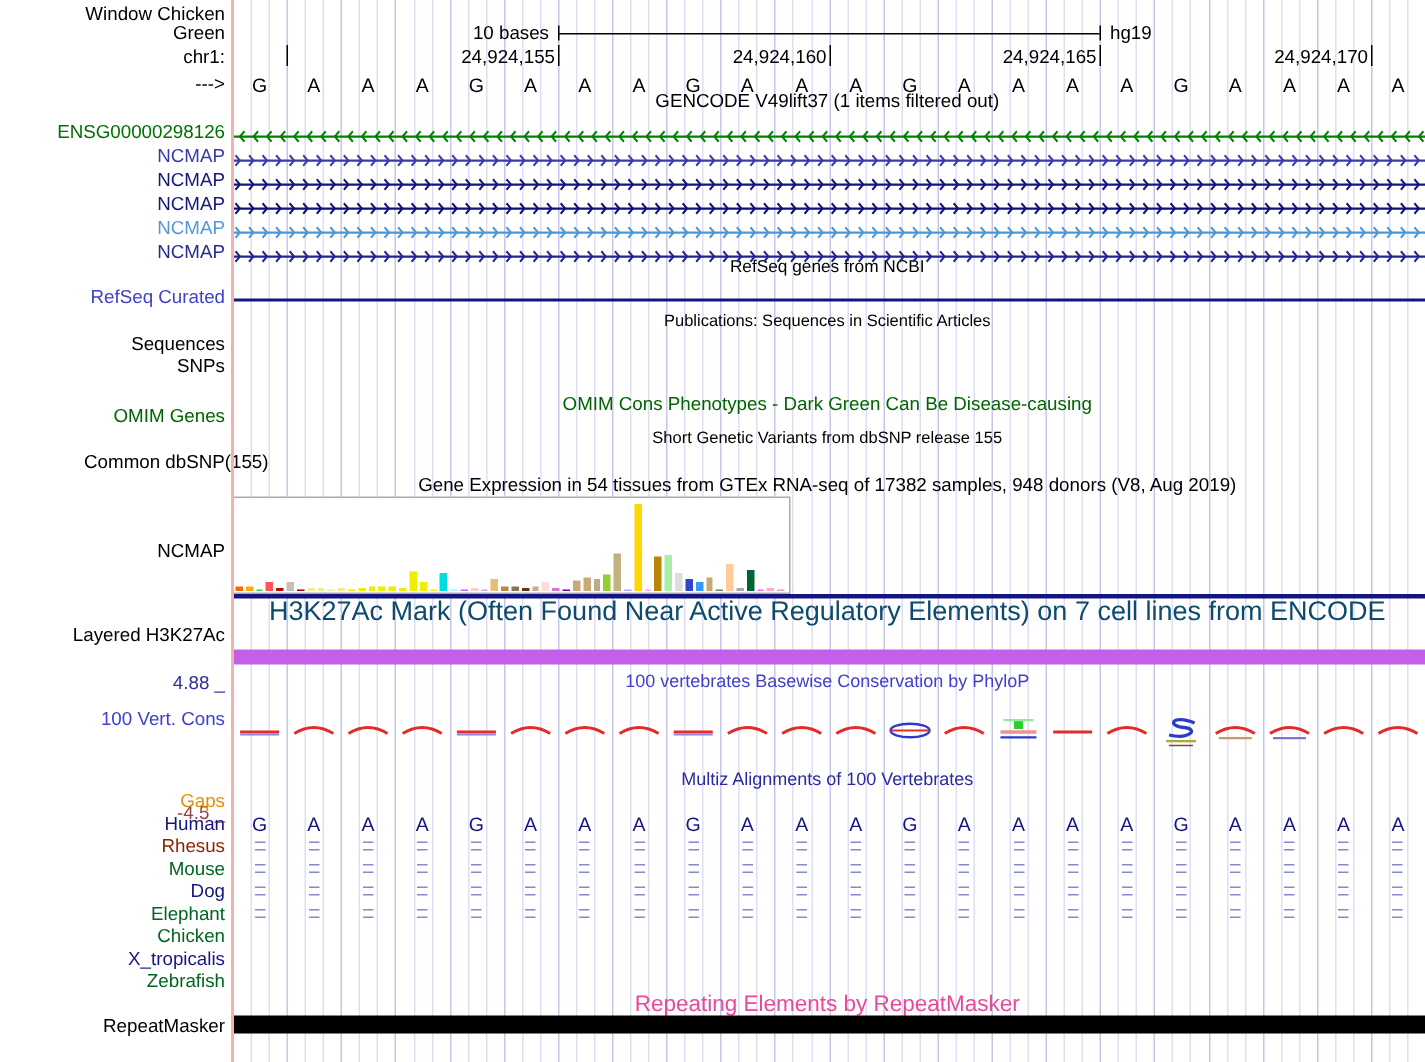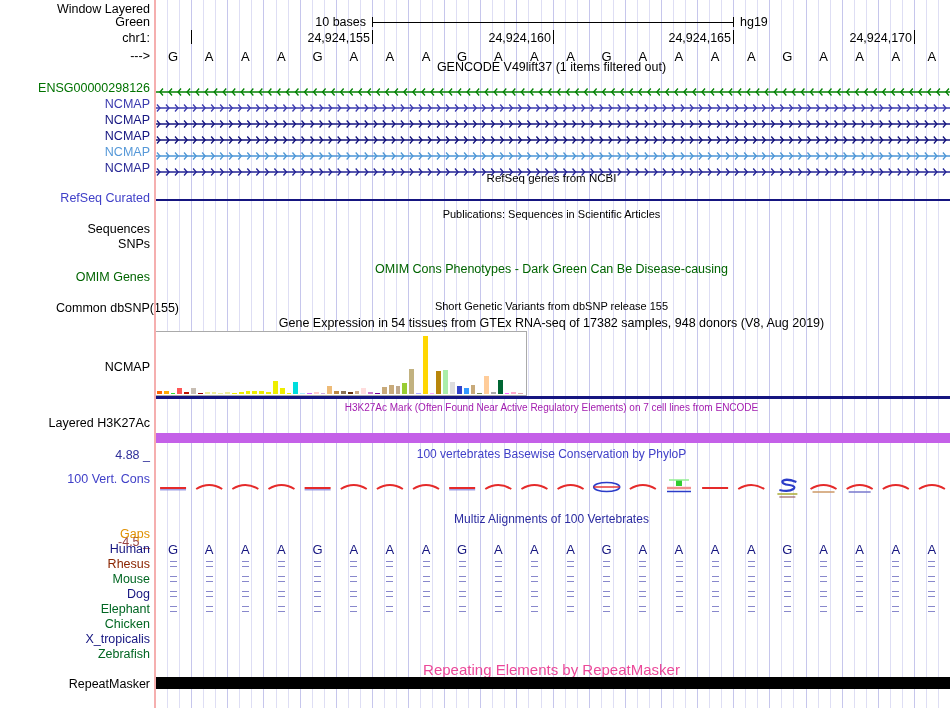--- a/index.html
+++ b/index.html
@@ -128,29 +128,29 @@
       <div class="base" style="left: 805.5px; top: 49.5px; width: 36.1px; color: rgb(0, 0, 0);">A</div>
       <div class="base" style="left: 841.6px; top: 49.5px; width: 36.1px; color: rgb(0, 0, 0);">A</div>
       <div class="base" style="left: 877.7px; top: 49.5px; width: 36.1px; color: rgb(0, 0, 0);">A</div>
       <div class="base" style="left: 913.9px; top: 49.5px; width: 36.1px; color: rgb(0, 0, 0);">A</div>
     </div>
   <div id="headings">
       <div class="hd" style="top: 61px; font-size: 12.5px; color: rgb(0, 0, 0);">GENCODE V49lift37 (1 items filtered out)</div>
       <div class="hd" style="top: 172px; font-size: 11.5px; color: rgb(0, 0, 0);">RefSeq genes from NCBI</div>
       <div class="hd" style="top: 208px; font-size: 11px; color: rgb(0, 0, 0);">Publications: Sequences in Scientific Articles</div>
       <div class="hd" style="top: 263px; font-size: 12.5px; color: rgb(0, 100, 0);">OMIM Cons Phenotypes - Dark Green Can Be Disease-causing</div>
-      <div class="hd" style="top: 300px; font-size: 11px; color: rgb(0, 0, 0);">Short Genetic Variants from dbSNP release 155</div>
+      <div class="hd" style="top: 286px; font-size: 11px; color: rgb(0, 0, 0);">Short Genetic Variants from dbSNP release 155</div>
       <div class="hd" style="top: 317px; font-size: 12.5px; color: rgb(0, 0, 0);">Gene Expression in 54 tissues from GTEx RNA-seq of 17382 samples, 948 donors (V8, Aug 2019)</div>
-      <div class="hd" style="top: 401px; font-size: 10px; color: #a21caf;">H3K27Ac Mark (Often Found Near Active Regulatory Elements) on 7 cell lines from ENCODE</div>
+      <div class="hd" style="top: 401px; font-size: 18px; color: #0c4a6e;">H3K27Ac Mark (Often Found Near Active Regulatory Elements) on 7 cell lines from ENCODE</div>
       <div class="hd" style="top: 448px; font-size: 12px; color: rgb(64, 64, 200);">100 vertebrates Basewise Conservation by PhyloP</div>
       <div class="hd" style="top: 513px; font-size: 12px; color: rgb(42, 42, 160);">Multiz Alignments of 100 Vertebrates</div>
       <div class="hd" style="top: 663px; font-size: 15px; color: #ec4899;">Repeating Elements by RepeatMasker</div>
     </div>
   <div id="labels">
-      <div class="lbl" style="top: 2.5px; color: rgb(0, 0, 0);">Window Layered</div>
+      <div class="lbl" style="top: 2.5px; color: rgb(0, 0, 0);">Window Chicken</div>
       <div class="lbl" style="top: 15.5px; color: rgb(0, 0, 0);">Green</div>
       <div class="lbl" style="top: 31.5px; color: rgb(0, 0, 0);">chr1:</div>
       <div class="lbl" style="top: 49.5px; color: rgb(0, 0, 0);">---&gt;</div>
       <div class="lbl" style="top: 81.5px; color: rgb(0, 114, 0);">ENSG00000298126</div>
       <div class="lbl" style="top: 97.5px; color: rgb(58, 58, 174);">NCMAP</div>
       <div class="lbl" style="top: 113.5px; color: rgb(21, 21, 128);">NCMAP</div>
       <div class="lbl" style="top: 129.5px; color: rgb(21, 21, 128);">NCMAP</div>
       <div class="lbl" style="top: 145.5px; color: rgb(85, 152, 216);">NCMAP</div>
       <div class="lbl" style="top: 161.5px; color: rgb(42, 42, 150);">NCMAP</div>
       <div class="lbl" style="top: 191.5px; color: rgb(64, 64, 200);">RefSeq Curated</div>

